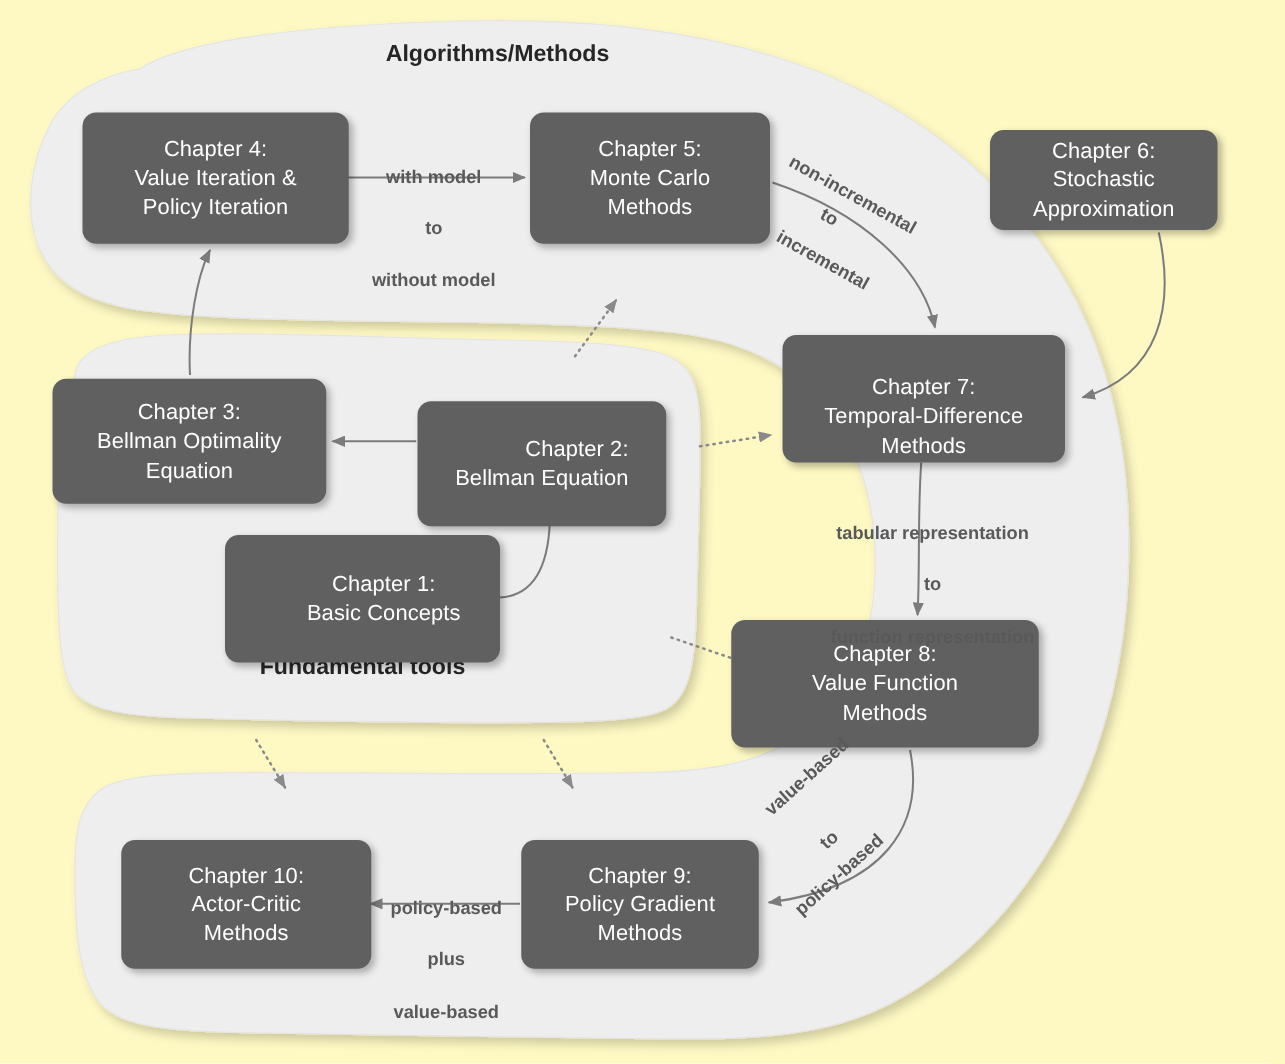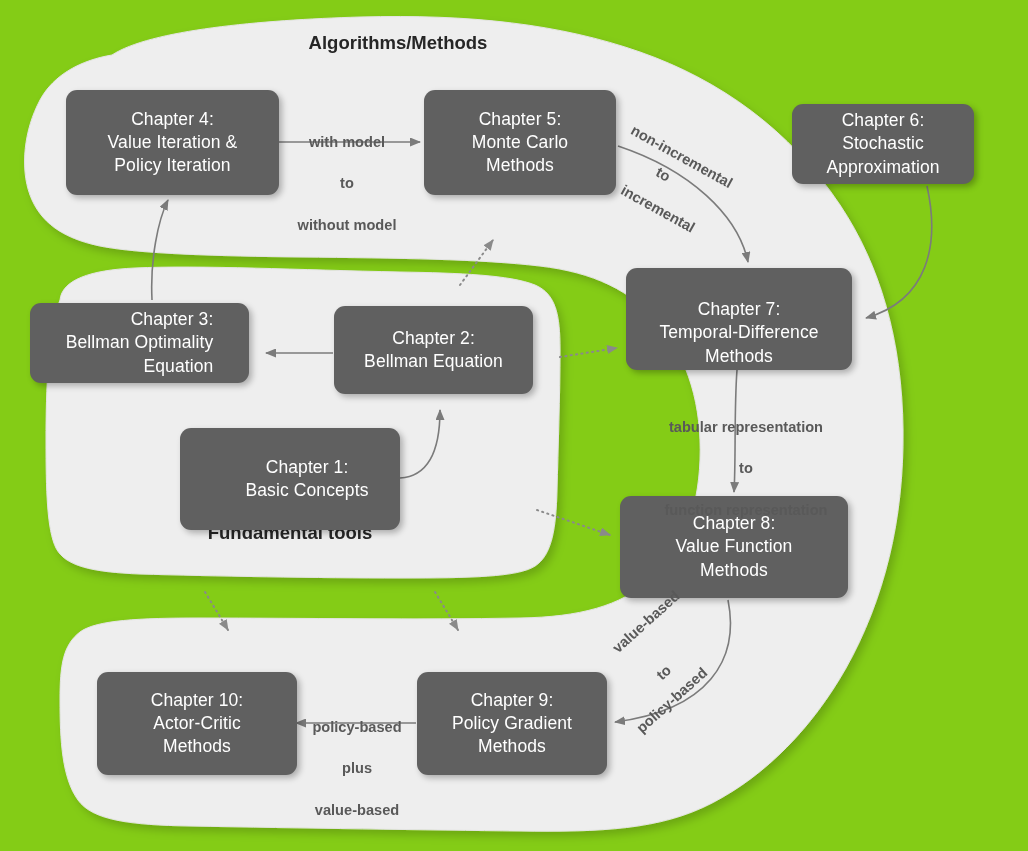--- a/index.html
+++ b/index.html
@@ -9,21 +9,21 @@
     background: #ffffff;
   }
   body {
     font-family: "Liberation Sans", sans-serif;
   }
   #canvas {
     position: relative;
     width: 1028px;
     height: 851px;
     overflow: hidden;
-    background: #84cc16;
+    background: #fef9c3;
   }
   #canvas svg.layer {
     position: absolute;
     left: 0;
     top: 0;
     width: 1028px;
     height: 851px;
   }
   #blob-layer { z-index: 1; }
   #edge-layer { z-index: 2; }
@@ -204,45 +204,45 @@
 Stochastic
 Approximation</span>
     </div>
 
     <div class="node" style="left:626px; top:268px; width:226px; height:102px;align-items:flex-end;">
       <span class="node-text">Chapter 7:
 Temporal-Difference
 Methods</span>
     </div>
 
-    <div class="node" style="left:620px; top:496px; width:228px; height:102px;">
+    <div class="node" style="left:585px; top:496px; width:246px; height:102px;">
       <span class="node-text">Chapter 8:
 Value Function
 Methods</span>
     </div>
 
     <div class="node" style="left:417px; top:672px; width:190px; height:103px;">
       <span class="node-text">Chapter 9:
 Policy Gradient
 Methods</span>
     </div>
 
     <div class="node" style="left:97px;  top:672px; width:200px; height:103px;">
       <span class="node-text">Chapter 10:
 Actor-Critic
 Methods</span>
     </div>
 
-    <div class="node" style="left:30px;  top:303px; width:219px; height:80px;text-align:right;">
+    <div class="node" style="left:42px;  top:303px; width:219px; height:100px;">
       <span class="node-text">Chapter 3:
 Bellman Optimality
 Equation</span>
     </div>
 
-    <div class="node" style="left:334px; top:306px; width:199px; height:88px;">
+    <div class="node" style="left:334px; top:321px; width:199px; height:100px;text-align:right;">
       <span class="node-text">Chapter 2:
 Bellman Equation</span>
     </div>
 
     <div class="node" style="left:180px; top:428px; width:220px; height:102px;padding-left:40px;">
       <span class="node-text">Chapter 1:
 Basic Concepts</span>
     </div>
 
     <div class="edge-label" style="left:277px; top:111px; width:140px;">

